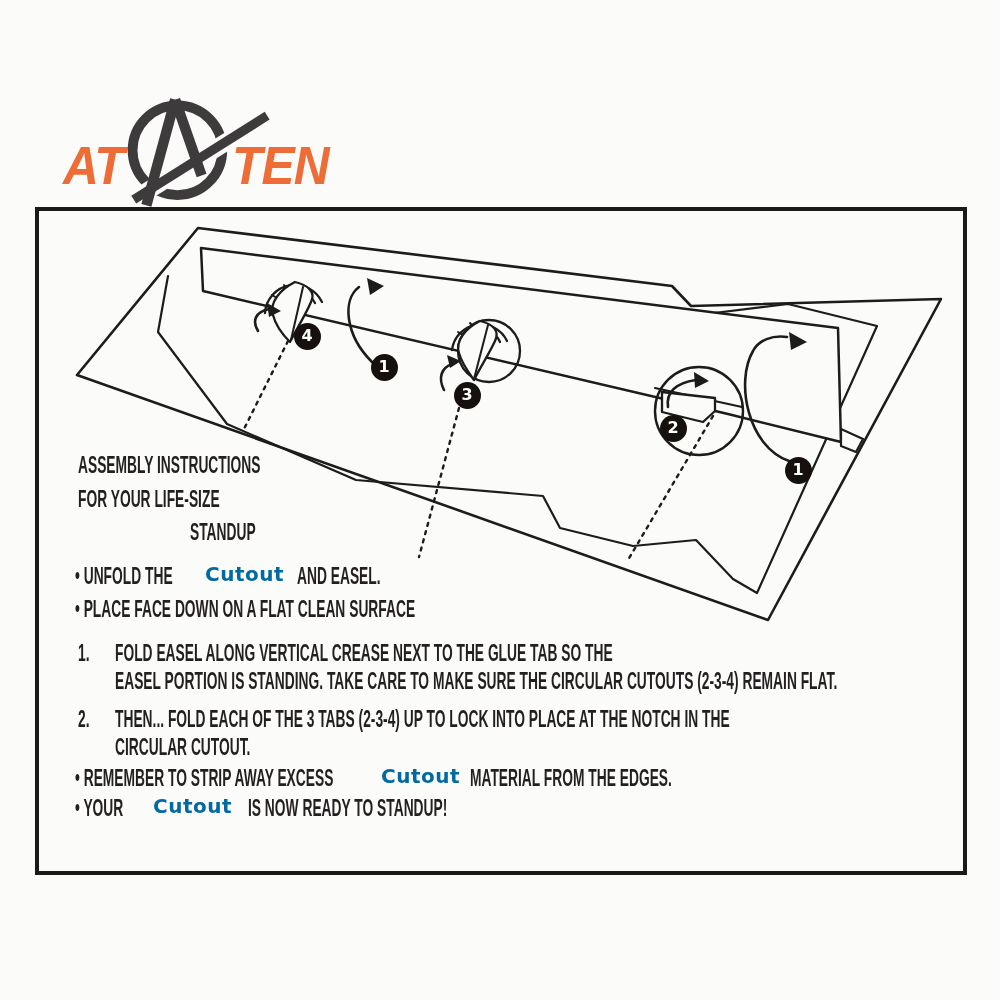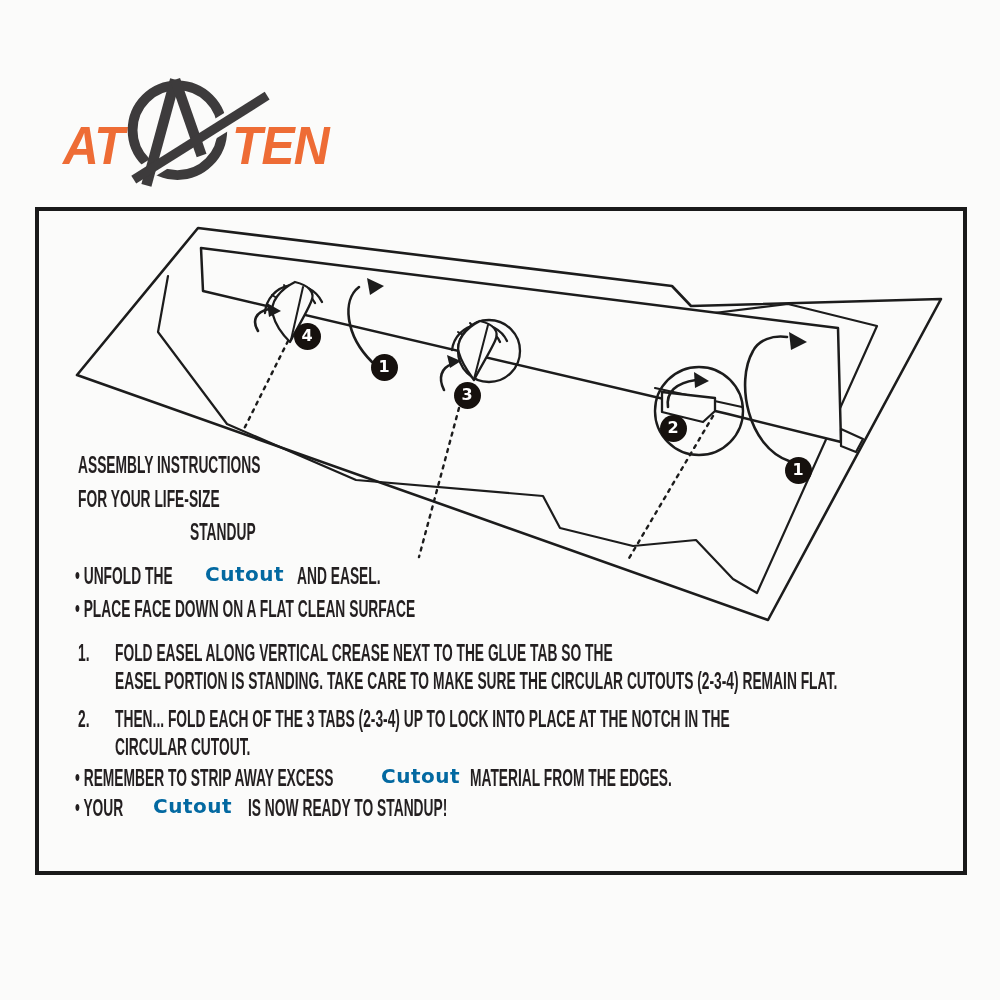--- a/index.html
+++ b/index.html
@@ -3,21 +3,21 @@
 <meta charset="utf-8">
 <style>
   html,body{margin:0;padding:0;}
   body{
     width:1000px;height:1000px;position:relative;
     background:#fbfbfa;
     font-family:"Liberation Sans",sans-serif;
     color:#221e1f;overflow:hidden;
   }
   
-  .logo-wrap{position:absolute;left:60px;top:72px;width:320px;height:120px;}
+  .logo-wrap{position:absolute;left:60px;top:92px;width:320px;height:120px;}
   .logo-word{position:absolute;font-style:italic;font-weight:bold;
     font-size:54px;letter-spacing:-1px;color:#ee6c35;
     transform:scaleX(.92);transform-origin:0 0;white-space:nowrap;}
   .logo-at{left:3px;top:42px;}
   .logo-ten{left:172px;top:42px;}
   .logo-mark{position:absolute;left:62px;top:3px;}
   
   .frame{position:absolute;left:35px;top:207px;width:924px;height:660px;
     border:4px solid #1a1a1a;background:transparent;}
   

